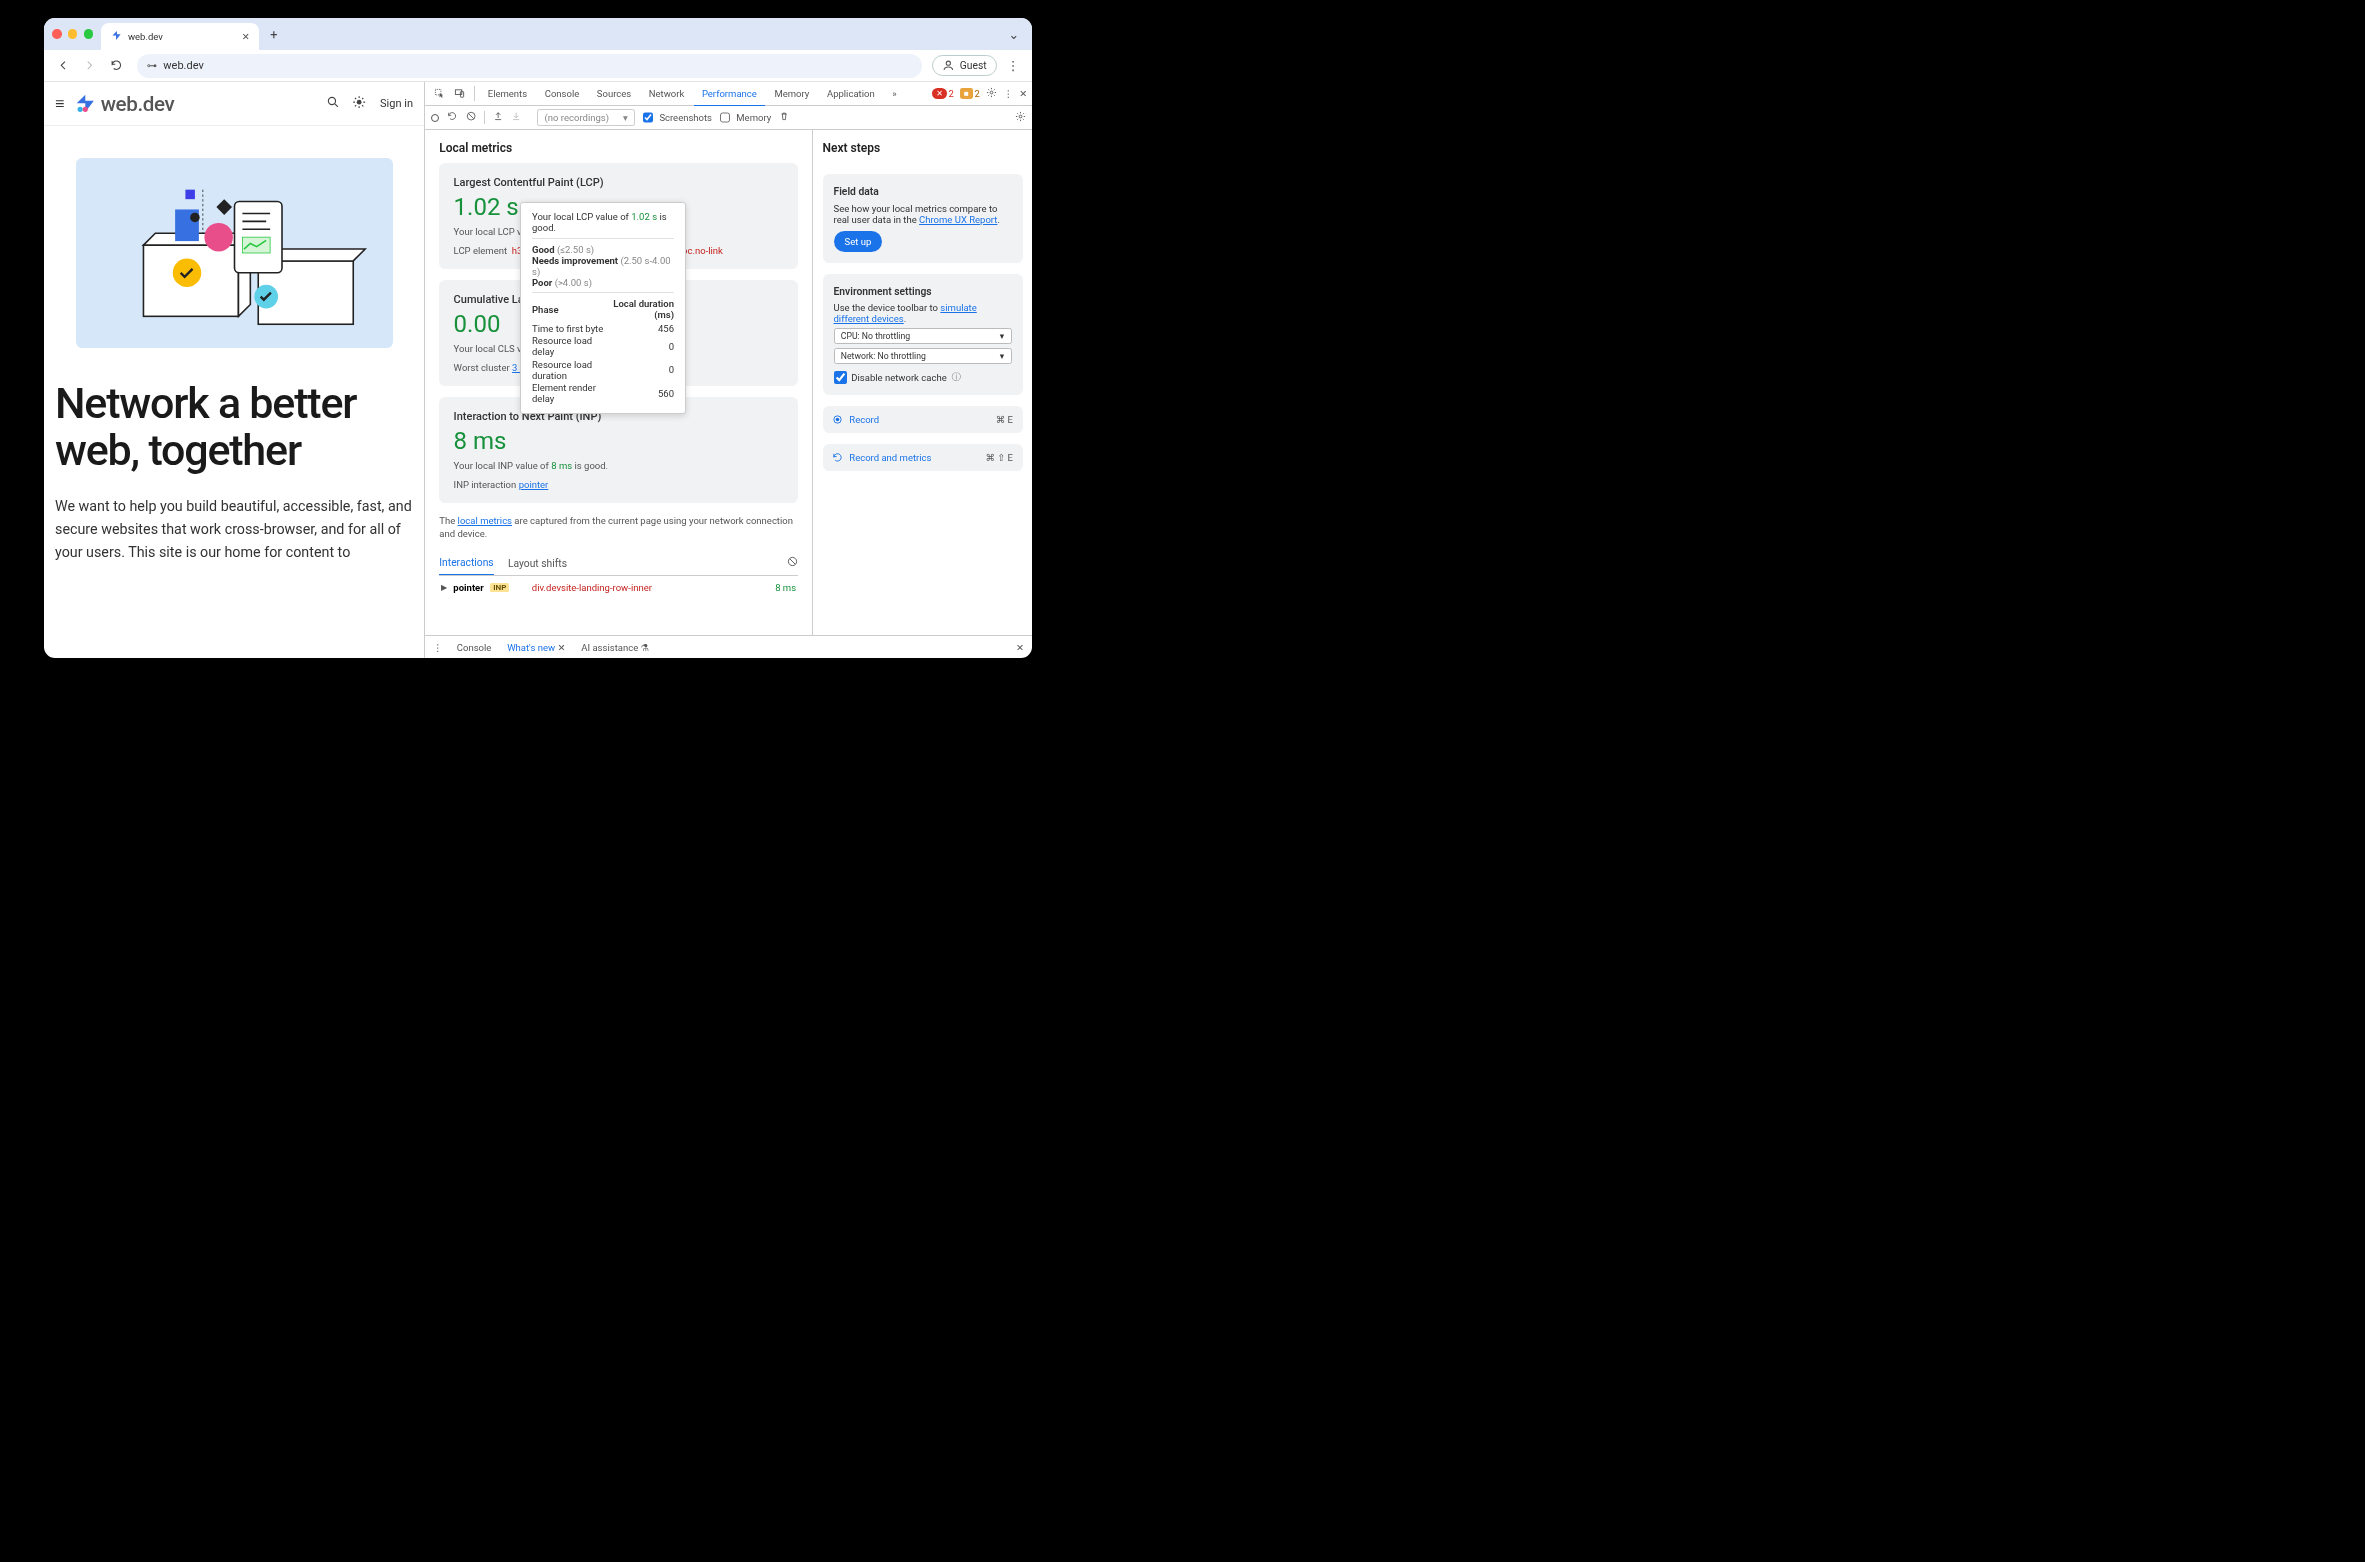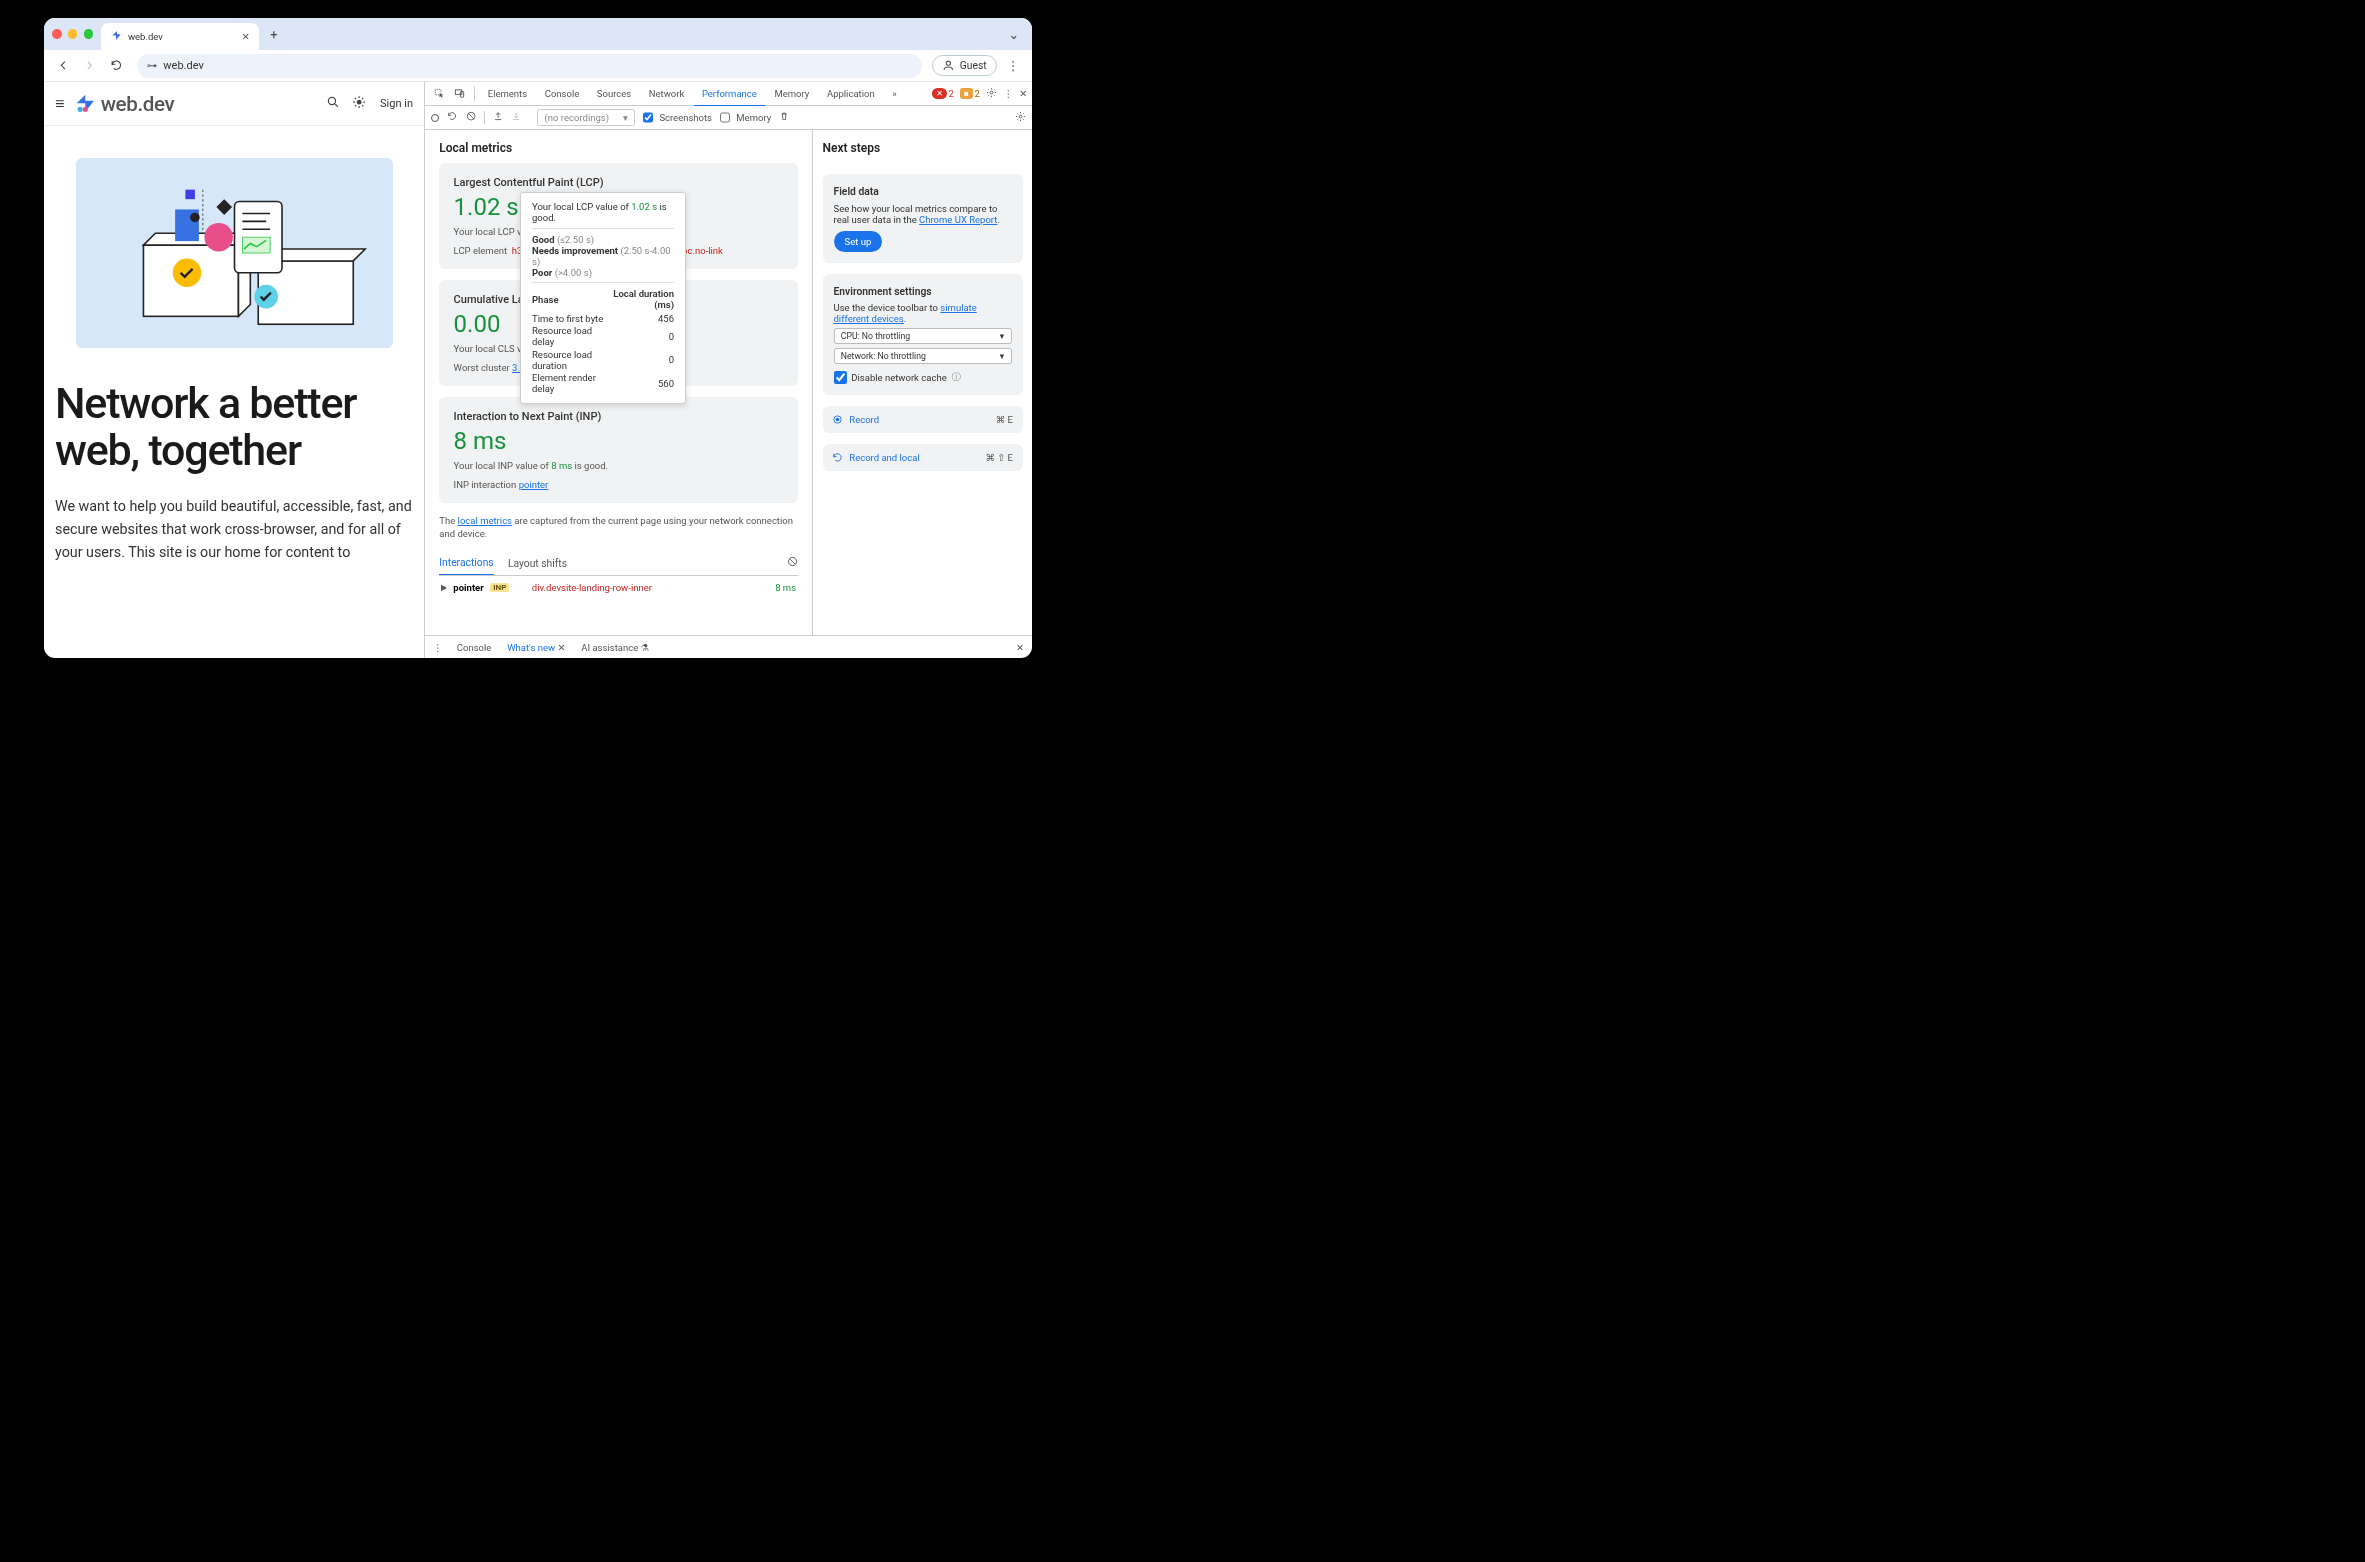--- a/index.html
+++ b/index.html
@@ -73,21 +73,21 @@
 
 .metric-card { background:#f1f2f3; border-radius:6.3px; padding:12.7px 14.3px; margin-bottom:11px; }
 .metric-card .title { font-size:11px; color:#333; font-weight:500; }
 .metric-card .value { font-size:24px; color:#17913c; font-weight:400; margin:4.8px 0; }
 .metric-card .desc { font-size:9.5px; color:#555; }
 .metric-card .desc .good { color:#17913c; }
 .metric-card .line { font-size:9.5px; color:#555; margin-top:8px; }
 .metric-card .line .sel { color:#c5221f; }
 .metric-card .line a { color:#1a73e8; text-decoration:underline; }
 
-.tooltip { position:absolute; left:95px; top:62px; background:#fff; border:0.8px solid #ccc; border-radius:3.2px; box-shadow:0 1.6px 6.3px rgba(0,0,0,0.15); padding:8px 11px; font-size:9.5px; color:#333; width:166px; z-index:10; }
+.tooltip { position:absolute; left:95px; top:72px; background:#fff; border:0.8px solid #ccc; border-radius:3.2px; box-shadow:0 1.6px 6.3px rgba(0,0,0,0.15); padding:8px 11px; font-size:9.5px; color:#333; width:166px; z-index:10; }
 .tooltip .good { color:#17913c; }
 .tooltip .muted { color:#888; }
 .tooltip hr { border:none; border-top:0.8px solid #e0e0e0; margin:4.8px 0; }
 .tooltip table { width:100%; font-size:9.5px; border-collapse:collapse; }
 .tooltip td { padding:0.8px 0; }
 .tooltip td:last-child { text-align:right; }
 .tooltip th { text-align:left; font-weight:600; padding-bottom:1.6px; }
 .tooltip th:last-child { text-align:right; }
 
 .caption { font-size:9.5px; color:#555; line-height:1.4; margin-bottom:11px; }
@@ -429,21 +429,21 @@
                 <circle cx="12" cy="12" r="4" fill="#1a73e8"></circle>
               </svg>
             <span>Record</span>
             <span class="sc">⌘ E</span>
           </div>
 
           <div class="actcard">
             <svg viewBox="0 0 24 24">
                 <path fill="none" stroke="#1a73e8" stroke-width="2" d="M4 12a8 8 0 1 1 3 6M4 4v6h6"></path>
               </svg>
-            <span>Record and local</span>
+            <span>Record and metrics</span>
             <span class="sc">⌘ ⇧ E</span>
           </div>
         </div>
       </div>
 
       <div class="drawer">
         <span class="vdots">⋮</span>
         <span class="dtab">Console</span>
         <span class="dtab active"><span>What's new</span> <span style="color:#555;">✕</span></span>
         <span class="dtab"><span>AI assistance</span> <span>⚗</span></span>

